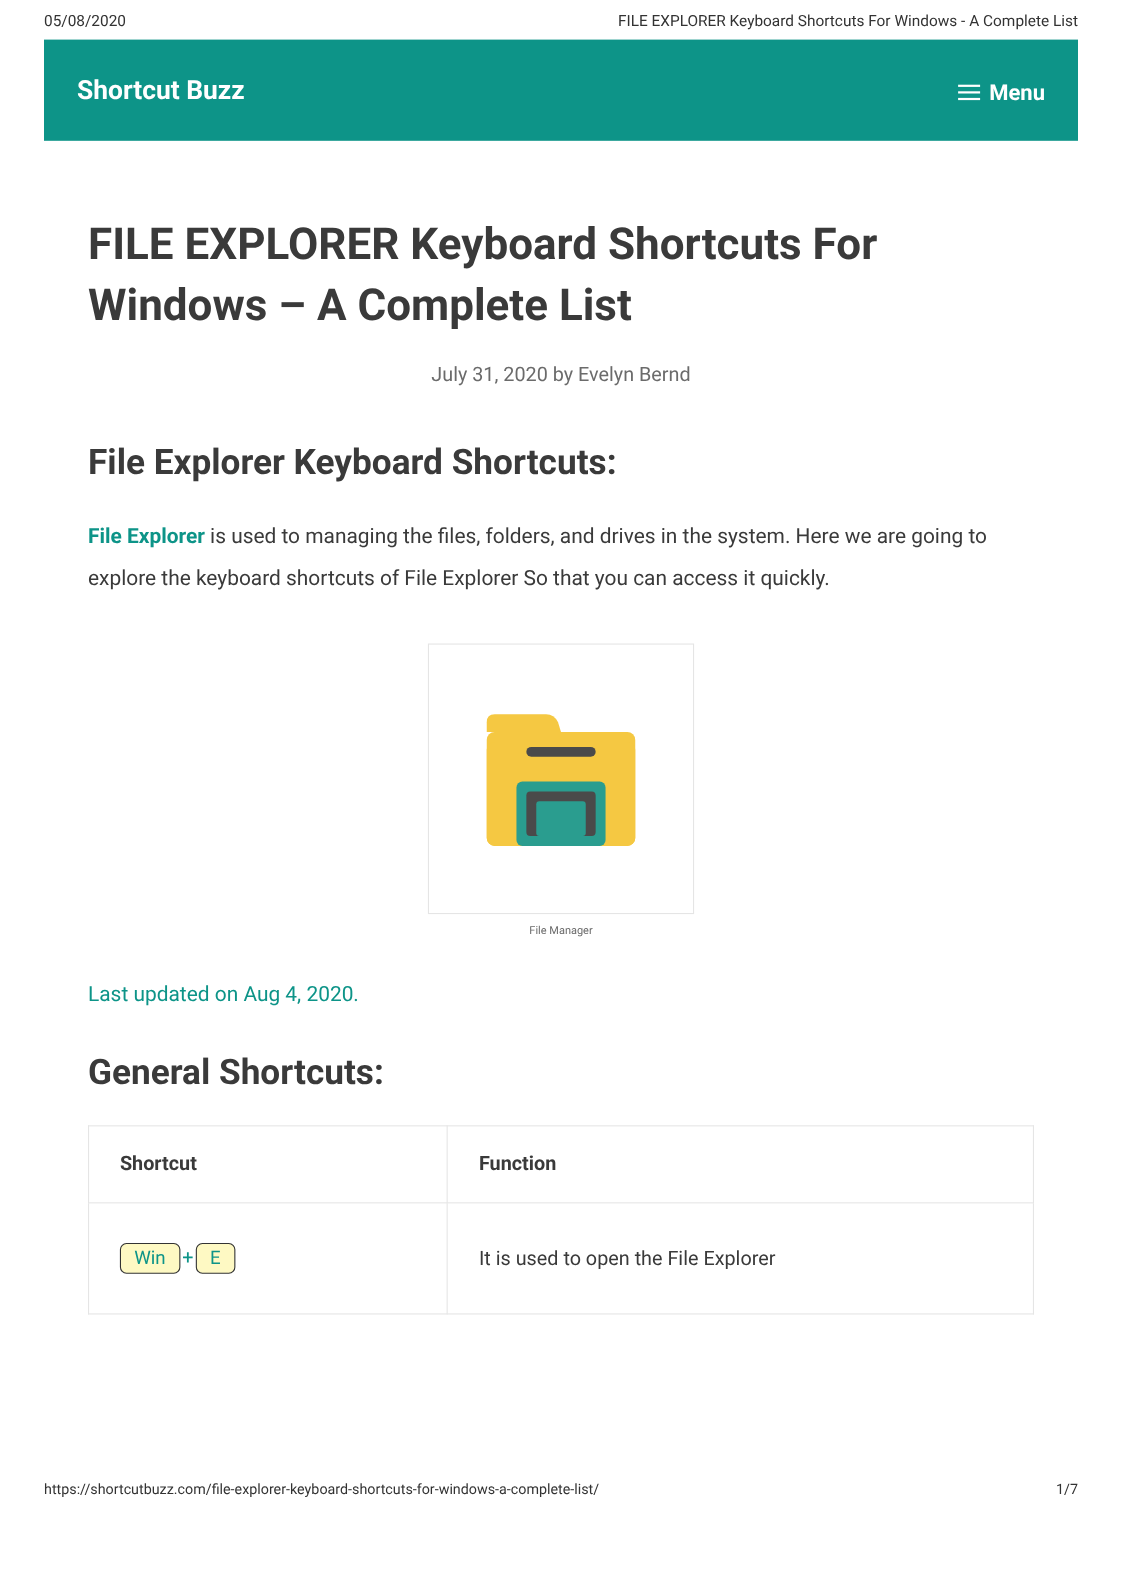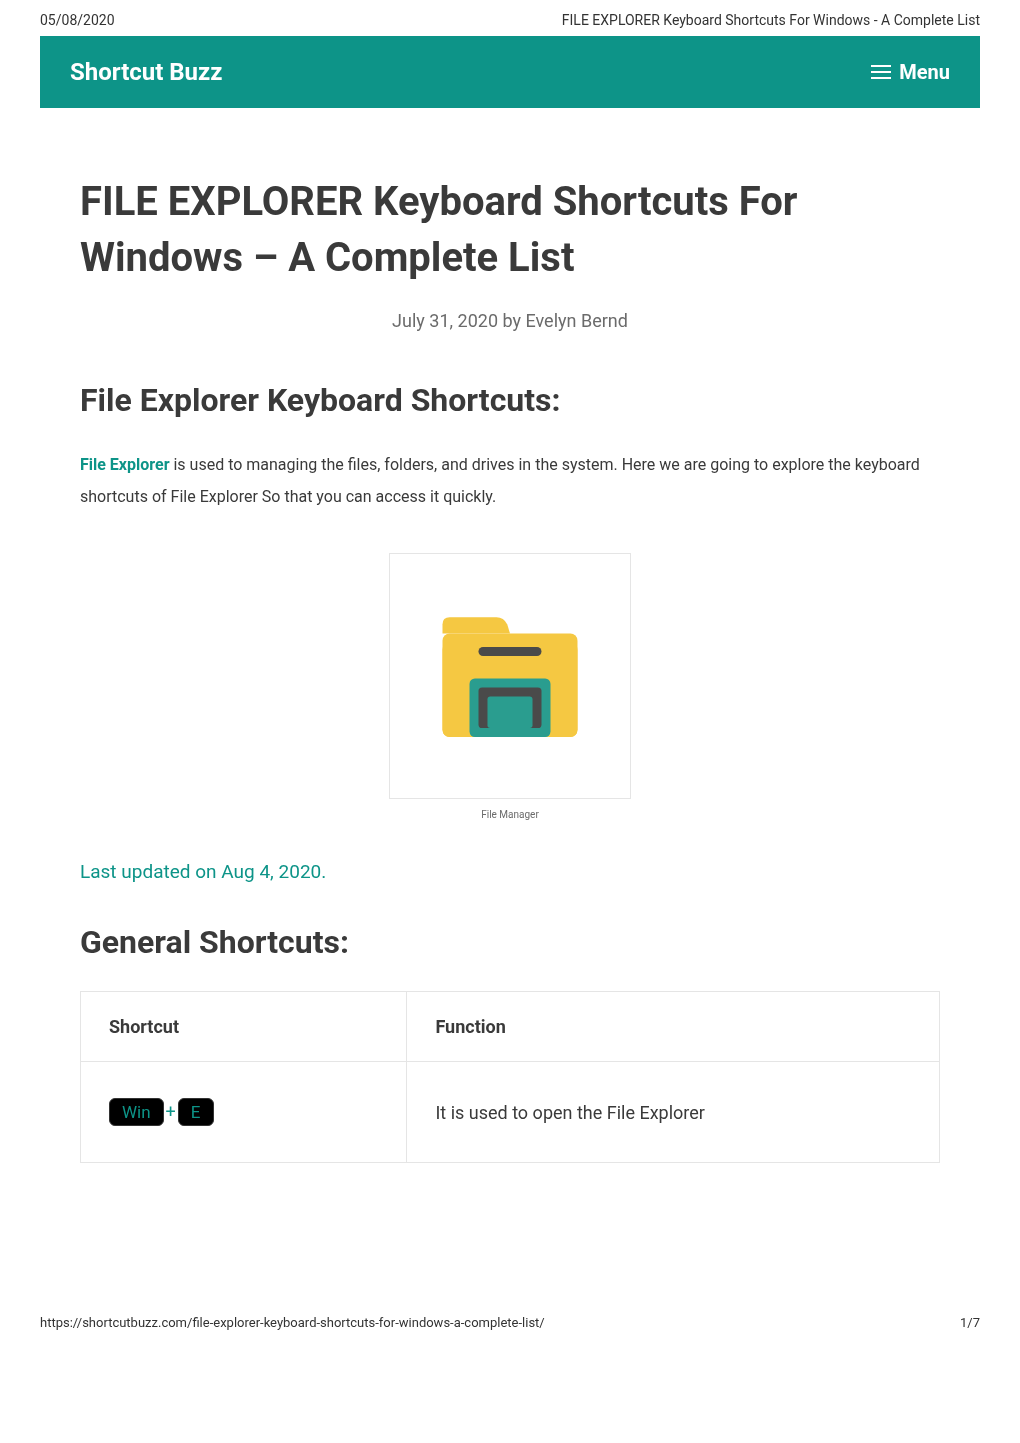--- a/index.html
+++ b/index.html
@@ -20,24 +20,24 @@
       display: flex;
       justify-content: space-between;
       align-items: center;
       padding: 12px 40px 8px;
       font-size: 14px;
       color: #333;
     }
     
     .nav-bar {
       background: linear-gradient(135deg, #0d9488 0%, #0d9488 100%);
-      padding: 22px 30px;
+      padding: 32px 30px;
       display: flex;
       justify-content: space-between;
-      align-items: center;
+      align-items: flex-end;
       margin: 0 40px;
     }
     
     .site-logo {
       color: #ffffff;
       font-size: 24px;
       font-weight: 700;
       text-decoration: none;
     }
     
@@ -84,21 +84,21 @@
     }
     
     .section-heading {
       font-size: 32px;
       font-weight: 700;
       color: #3a3a3a;
       margin-bottom: 30px;
     }
     
     .intro-text {
-      font-size: 16px;
+      font-size: 19px;
       line-height: 2;
       color: #3a3a3a;
       margin-bottom: 40px;
     }
     
     .file-explorer-link {
       color: #0d9488;
       font-weight: 700;
       text-decoration: none;
     }
@@ -159,21 +159,21 @@
       width: 38%;
     }
     
     .key {
       display: inline-block;
       border: 1px solid #333;
       border-radius: 6px;
       padding: 3px 12px;
       font-size: 17px;
       color: #0d9488;
-      background: #000000;
+      background: #fef9c3;
       position: relative;
     }
     
     .key-plus {
       color: #0d9488;
       margin: 0 2px;
     }
     
     .function-bold {
       font-weight: 400;

